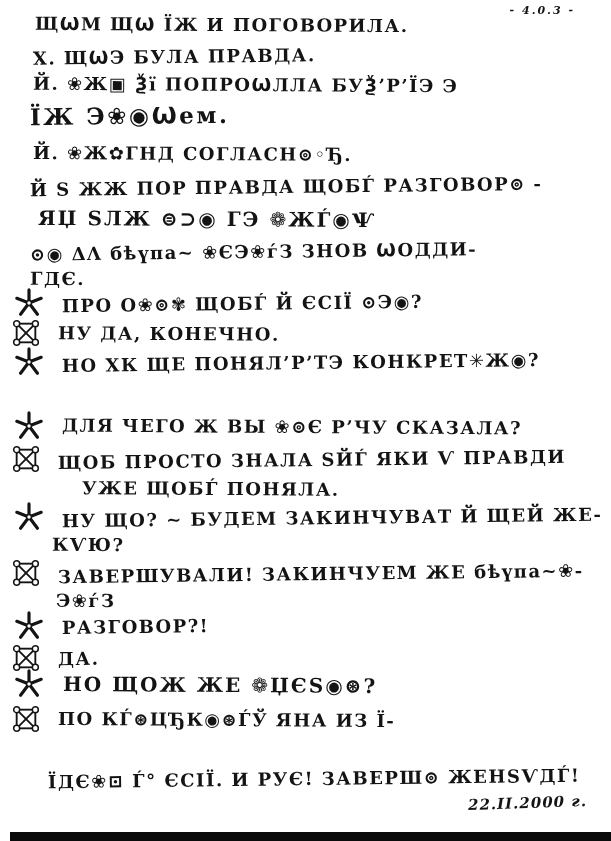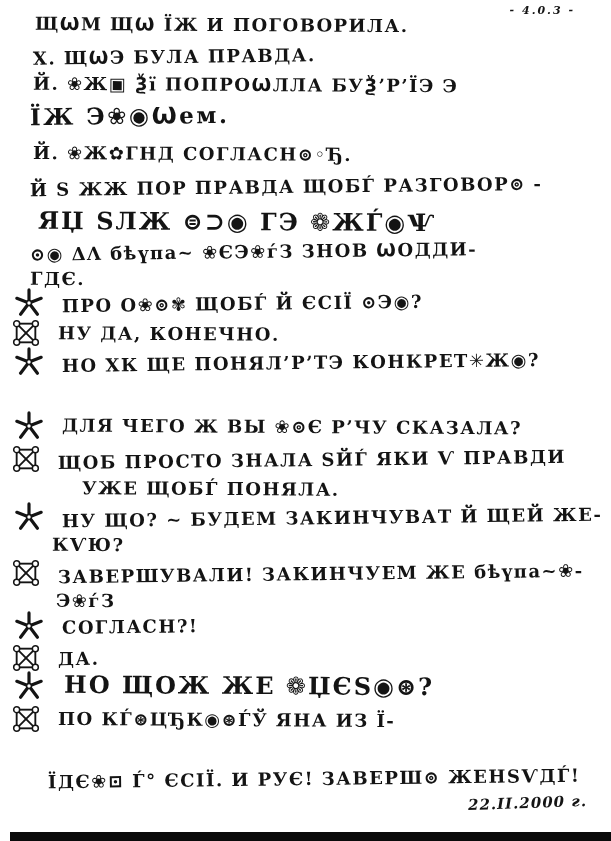--- a/index.html
+++ b/index.html
@@ -24,21 +24,21 @@
     transform-origin:left center;
   }
   .line .txt{display:inline-block;}
   .line:nth-child(odd) .txt{transform:rotate(-0.7deg);}
   .line:nth-child(even) .txt{transform:rotate(0.35deg);}
   .marker{
     display:inline-block;vertical-align:middle;
     margin-right:10px;position:relative;top:-2px;
   }
   .big{font-size:23px;letter-spacing:2.5px;}
-  .med{font-size:24px;letter-spacing:2px;}
+  .med{font-size:20px;letter-spacing:2px;}
   .date{
     position:absolute;top:794px;left:468px;
     font-style:italic;font-weight:bold;
     font-size:15px;letter-spacing:1px;
     transform:rotate(-2deg);
   }
   .scan-bar{
     position:absolute;left:10px;top:832px;
     width:601px;height:9px;background:#0a0a0a;
   }
@@ -180,21 +180,21 @@
       <svg width="30" height="30" viewBox="0 0 32 32">
         <g stroke="#141414" stroke-width="3.4" stroke-linecap="round">
           <line x1="16" y1="16" x2="16" y2="2"></line>
           <line x1="16" y1="16" x2="29" y2="11"></line>
           <line x1="16" y1="16" x2="25" y2="28"></line>
           <line x1="16" y1="16" x2="7" y2="28"></line>
           <line x1="16" y1="16" x2="3" y2="11"></line>
         </g>
         <circle cx="16" cy="16" r="2.6" fill="#fff" stroke="#141414" stroke-width="1.6"></circle>
       </svg></span>
-    <span class="txt">СОГЛАСН?!</span></div>
+    <span class="txt">РАЗГОВОР?!</span></div>
 
   <div class="line med" style="top:671px;left:14px;">
     <span class="marker">
       <svg width="30" height="30" viewBox="0 0 32 32">
         <g stroke="#141414" stroke-width="3.4" stroke-linecap="round">
           <line x1="16" y1="16" x2="16" y2="2"></line>
           <line x1="16" y1="16" x2="29" y2="11"></line>
           <line x1="16" y1="16" x2="25" y2="28"></line>
           <line x1="16" y1="16" x2="7" y2="28"></line>
           <line x1="16" y1="16" x2="3" y2="11"></line>

